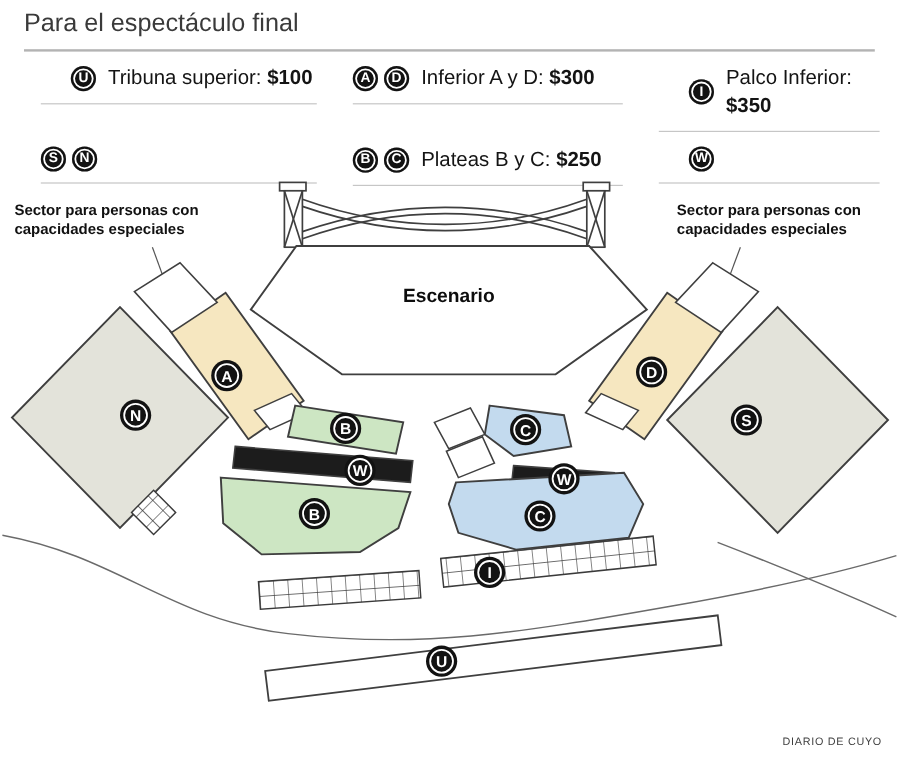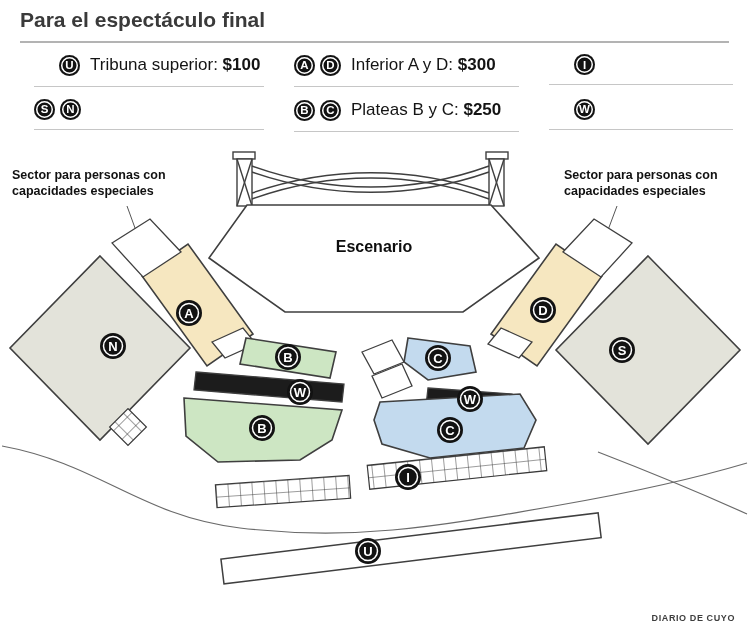--- a/index.html
+++ b/index.html
@@ -1,18 +1,18 @@
 <!DOCTYPE html>
 <html><head>
 <meta charset="utf-8">
 <style>
   html,body{margin:0;padding:0;background:#fff;}
   .page{position:relative;width:749px;height:639px;background:#ffffff;overflow:hidden;
         font-family:"Liberation Sans", sans-serif;color:#141414;}
-  .title{position:absolute;top:8px;left:20px;font-size:21px;font-weight:bold;color:#3a3a3a;}
+  .title{position:absolute;top:8px;left:20px;font-size:21px;font-weight:normal;color:#3a3a3a;}
   .title-rule{position:absolute;top:41px;left:20px;width:709px;height:2px;background:#b3b3b3;}
   .legend{position:absolute;top:54px;left:34px;right:16px;display:grid;
           grid-template-columns:230px 225px 1fr;column-gap:30px;row-gap:12px;align-items:start;}
   .cell{display:flex;align-items:center;gap:10px;padding-bottom:9px;border-bottom:1.5px solid #c6c6c6;}
   .badges{display:flex;gap:5px;justify-content:flex-end;min-width:46px;flex:none;}
   .badge{width:21px;height:21px;border-radius:50%;background:#121212;color:#fff;
          display:inline-flex;align-items:center;justify-content:center;
          font-size:11.5px;font-weight:bold;
          box-shadow:inset 0 0 0 2px #121212, inset 0 0 0 3.5px #ffffff;}
   .ltext{font-size:17px;color:#141414;line-height:1.35;}
@@ -20,21 +20,21 @@
   .map text{font-family:"Liberation Sans", sans-serif;}
   .shape{stroke:#3f3f3f;stroke-width:1.6;}
   .thin{stroke:#3f3f3f;stroke-width:1.3;}
   .nofill{fill:none;}
   .stage-label{font-size:16px;font-weight:bold;fill:#0d0d0d;text-anchor:middle;}
   .mring{fill:none;stroke:#ffffff;stroke-width:1.5;}
   .mtext{fill:#ffffff;font-size:13px;font-weight:bold;text-anchor:middle;dominant-baseline:central;}
   .acc-label{position:absolute;width:172px;font-size:12.5px;line-height:1.3;color:#111;font-weight:bold;}
   .acc-left{top:167px;left:12px;}
   .acc-right{top:167px;left:564px;}
-  .credit{position:absolute;top:613px;right:14px;font-size:9px;font-weight:bold;
+  .credit{position:absolute;top:613px;right:14px;font-size:9px;font-weight:normal;
           letter-spacing:0.6px;color:#3e3e3e;}
 </style>
 </head>
 <body>
 
 <div class="page">
 
   <div class="title">Para el espectáculo final</div>
   <div class="title-rule"></div>
 
@@ -49,20 +49,21 @@
       <span class="badges">
         <span class="badge">A</span>
         <span class="badge">D</span>
       </span>
       <span class="ltext"><span>Inferior A y D: </span><b>$300</b></span>
     </div>
     <div class="cell">
       <span class="badges">
         <span class="badge">I</span>
       </span>
+      <span class="ltext"><span>Palco Inferior: </span><b>$350</b></span>
     </div>
     <div class="cell">
       <span class="badges">
         <span class="badge">S</span>
         <span class="badge">N</span>
       </span>
     </div>
     <div class="cell">
       <span class="badges">
         <span class="badge">B</span>

